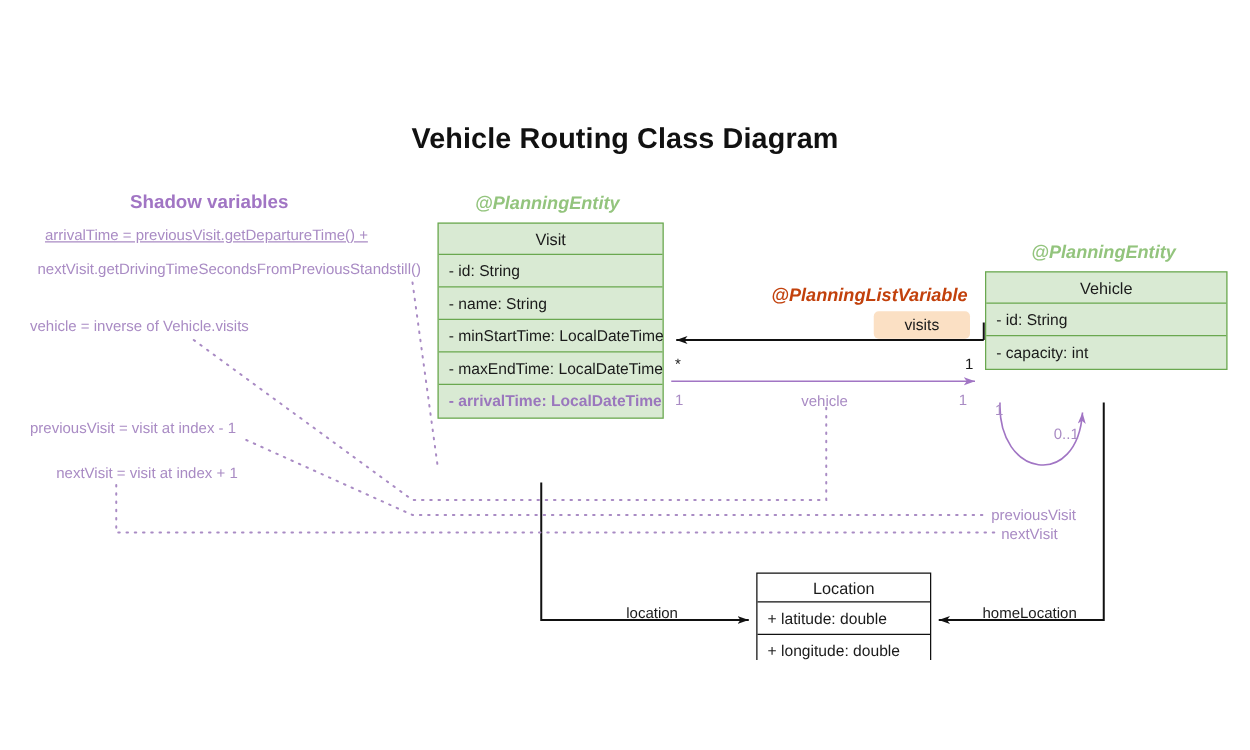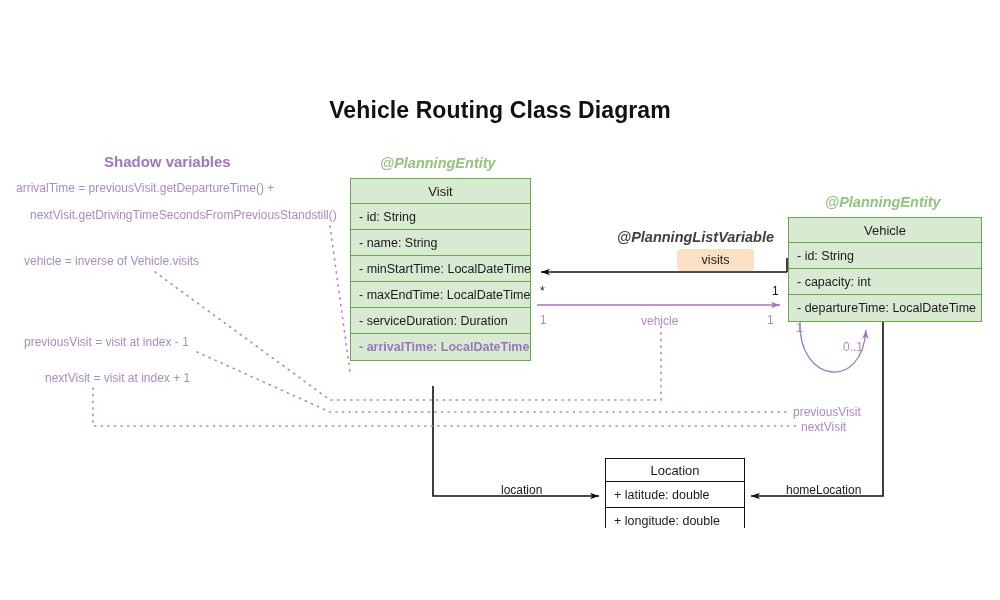--- a/index.html
+++ b/index.html
@@ -68,21 +68,21 @@
 
   
   .stereotype {
     position: absolute;
     font-size: 14.5px;
     font-weight: bold;
     font-style: italic;
     white-space: nowrap;
   }
   .stereotype.green { color: #93c47d; }
-  .stereotype.orange { color: #404040; }
+  .stereotype.orange { color: #c2410c; }
 
   .section-title {
     position: absolute;
     font-size: 15px;
     font-weight: bold;
     color: #a175c4;
     white-space: nowrap;
   }
 
   .shadow-note {
@@ -156,56 +156,54 @@
       <path d="M197,352 L330,412 L420,412 L790,412"></path>
 
       <path d="M93,388 L93,426 L800,426"></path>
     </g>
   </svg>
 
   <div class="page-title">Vehicle Routing Class Diagram</div>
 
   <div class="section-title" style="left:104px; top:153px;text-align:center;">Shadow variables</div>
 
-  <div class="shadow-note" style="left:16px; top:181px;">arrivalTime = previousVisit.getDepartureTime() +</div>
+  <div class="shadow-note" style="left:36px; top:181px;text-decoration:underline;">arrivalTime = previousVisit.getDepartureTime() +</div>
   <div class="shadow-note" style="left:30px; top:208px;">nextVisit.getDrivingTimeSecondsFromPreviousStandstill()</div>
   <div class="shadow-note" style="left:24px; top:254px;">vehicle = inverse of Vehicle.visits</div>
   <div class="shadow-note" style="left:24px; top:335px;">previousVisit = visit at index - 1</div>
   <div class="shadow-note" style="left:24px; top:371px;margin-left:21px;">nextVisit = visit at index + 1</div>
 
   <div class="stereotype green" style="left:380px; top:155px;">@PlanningEntity</div>
 
   <div class="uml-box" id="box-visit" style="left:350px; top:178px; width:181px;">
     <div class="uml-row header" style="height:25px;">Visit</div>
     <div class="uml-row" style="height:26px;">- id: String</div>
     <div class="uml-row" style="height:26px;">- name: String</div>
     <div class="uml-row" style="height:26px;">- minStartTime: LocalDateTime</div>
     <div class="uml-row" style="height:26px;">- maxEndTime: LocalDateTime</div>
-    <div class="uml-row" style="height:26px;">- serviceDuration: Duration</div>
     <div class="uml-row shadow" style="height:26px;font-weight:bold;">- arrivalTime: LocalDateTime</div>
   </div>
 
   <div class="stereotype green" style="left:825px; top:194px;">@PlanningEntity</div>
 
   <div class="uml-box" id="box-vehicle" style="left:788px; top:217px; width:194px;">
     <div class="uml-row header" style="height:25px;">Vehicle</div>
     <div class="uml-row" style="height:26px;">- id: String</div>
     <div class="uml-row" style="height:26px;">- capacity: int</div>
-    <div class="uml-row" style="height:26px;">- departureTime: LocalDateTime</div>
   </div>
 
   <div class="uml-box plain" id="box-location" style="left:605px; top:458px; width:140px;">
     <div class="uml-row header" style="height:23px;">Location</div>
     <div class="uml-row" style="height:26px;text-align:center;">+ latitude: double</div>
     <div class="uml-row" style="height:26px;">+ longitude: double</div>
   </div>
 
   <div class="stereotype orange" style="left:617px; top:229px;">@PlanningListVariable</div>
 
-  <div class="badge" style="left:677px; top:249px; width:57px;">visits</div>
+  <div class="badge" style="left:699px; top:249px; width:57px;">visits</div>
 
   <div class="edge-label black" style="left:540px; top:284px;">*</div>
   <div class="edge-label black" style="left:772px; top:284px;">1</div>
 
   <div class="edge-label purple" style="left:641px; top:314px;">vehicle</div>
   <div class="edge-label purple" style="left:540px; top:313px;">1</div>
   <div class="edge-label purple" style="left:767px; top:313px;">1</div>
 
   <div class="edge-label purple" style="left:796px; top:321px;">1</div>
   <div class="edge-label purple" style="left:843px; top:340px;">0..1</div>

